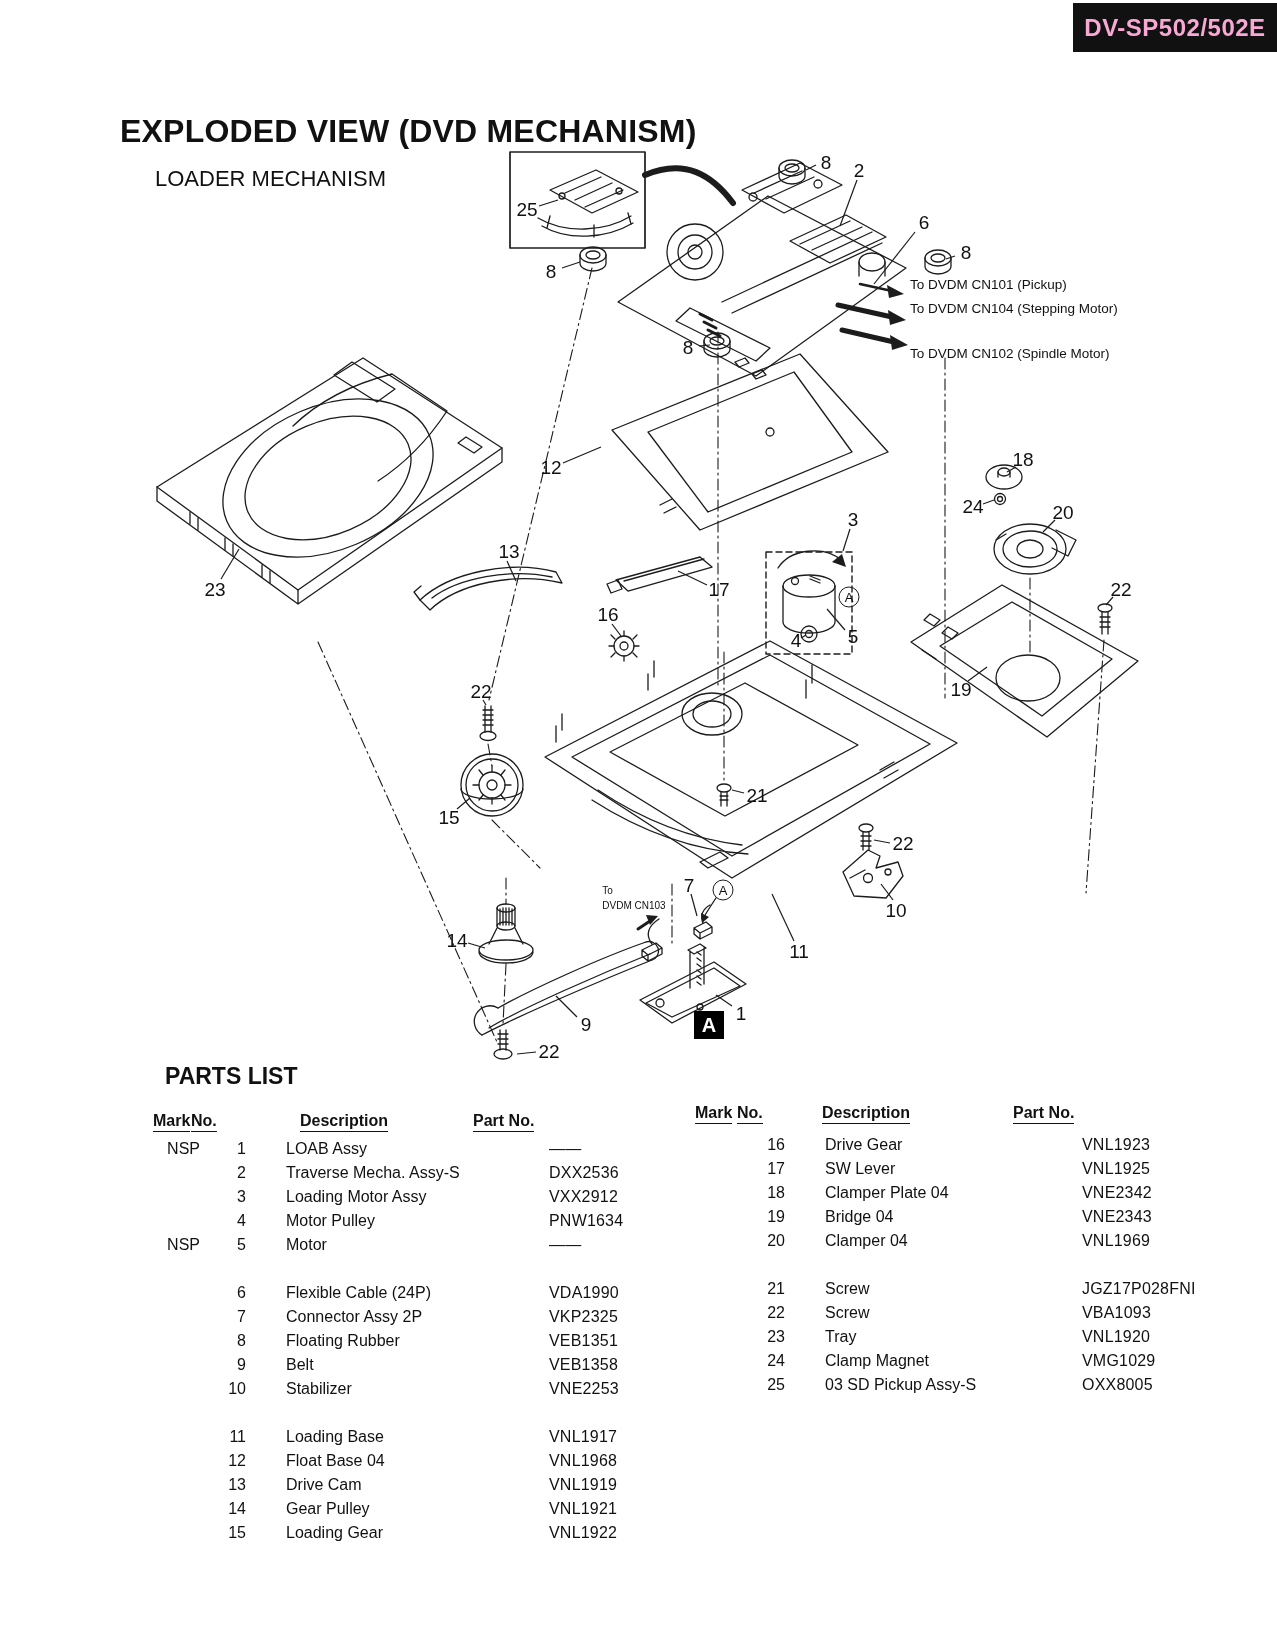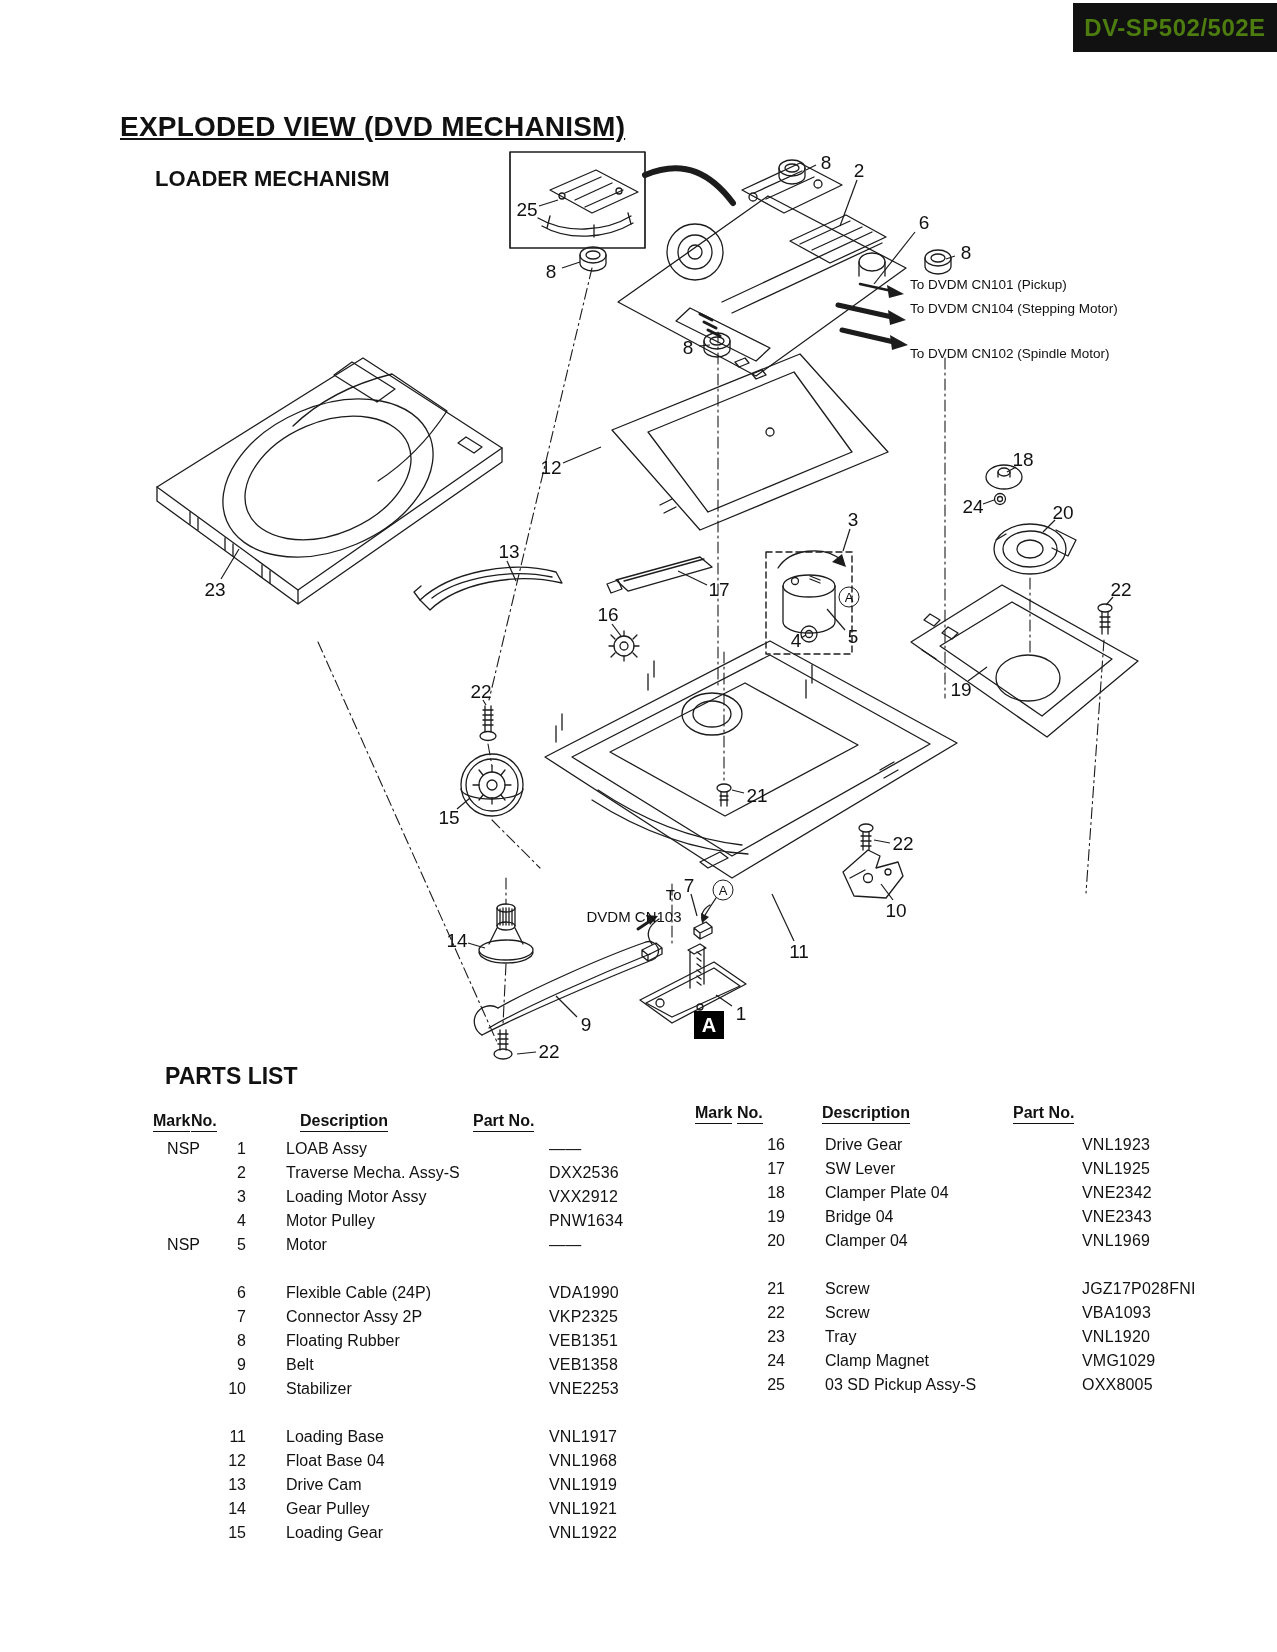--- a/index.html
+++ b/index.html
@@ -1,33 +1,33 @@
 <!DOCTYPE html>
 <html><head>
 <meta charset="utf-8">
 <style>
   html,body{margin:0;padding:0;}
   body{width:1277px;height:1652px;position:relative;background:#fff;overflow:hidden;
        font-family:"Liberation Sans", sans-serif;color:#111;}
   #banner{position:absolute;left:1073px;top:3px;width:204px;height:49px;background:#111;
-          display:flex;align-items:center;justify-content:center;color:#4d7c0f;
+          display:flex;align-items:center;justify-content:center;color:#f9a8d4;
           font-weight:bold;font-size:24px;letter-spacing:0.5px;}
-  #page-title{position:absolute;left:120px;top:92px;font-size:28px;font-weight:bold;letter-spacing:0.2px;text-decoration:underline;}
-  #sub-title{position:absolute;left:155px;top:148px;font-size:22px;font-weight:bold;}
+  #page-title{position:absolute;left:120px;top:92px;font-size:32px;font-weight:bold;letter-spacing:0.2px;}
+  #sub-title{position:absolute;left:155px;top:148px;font-size:22px;font-weight:normal;}
   #parts-heading{position:absolute;left:165px;top:1044px;font-size:23px;font-weight:bold;text-align:right;}
   svg#diagram-svg{position:absolute;left:0;top:0;}
   #diagram-labels .callout{position:absolute;transform:translate(-50%,-50%);
       font-size:19px;line-height:1;color:#111;white-space:nowrap;}
   #diagram-labels .callout.circled{border:1.4px solid #1c1c1c;border-radius:50%;
       width:19px;height:19px;font-size:13px;display:flex;align-items:center;justify-content:center;}
   #diagram-labels .callout.boxed{background:#000;color:#fff;width:30px;height:28px;
       display:flex;align-items:center;justify-content:center;font-weight:bold;font-size:20px;}
   .wire-label{position:absolute;transform:translateY(-50%);font-size:13.5px;white-space:nowrap;}
   #cn103{position:absolute;left:634px;top:884px;transform:translateX(-50%);
-         text-align:right;font-size:15px;line-height:1.45;}
+         text-align:left;font-size:10px;line-height:1.45;}
   .th{position:absolute;font-size:16px;font-weight:bold;border-bottom:1.6px solid #111;
       padding-bottom:1px;white-space:nowrap;}
   .ptable{position:absolute;width:430px;}
   .prow{display:grid;grid-template-columns:57px 22px 255px auto;height:24px;
         align-items:center;font-size:16px;white-space:nowrap;gap:24px;}
   #right-rows .prow{grid-template-columns:42px 24px 249px auto;}
   .prow .c-mark,.prow .c-no{text-align:right;}
   .prow .c-desc{padding-left:16px;}
   .prow.gap{margin-top:24px;}
   .c-part{letter-spacing:0.2px;}

